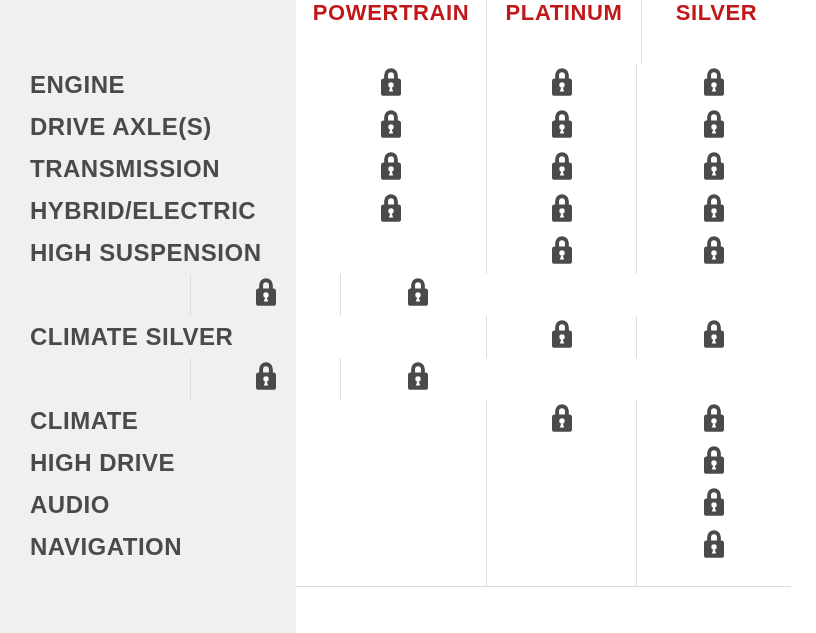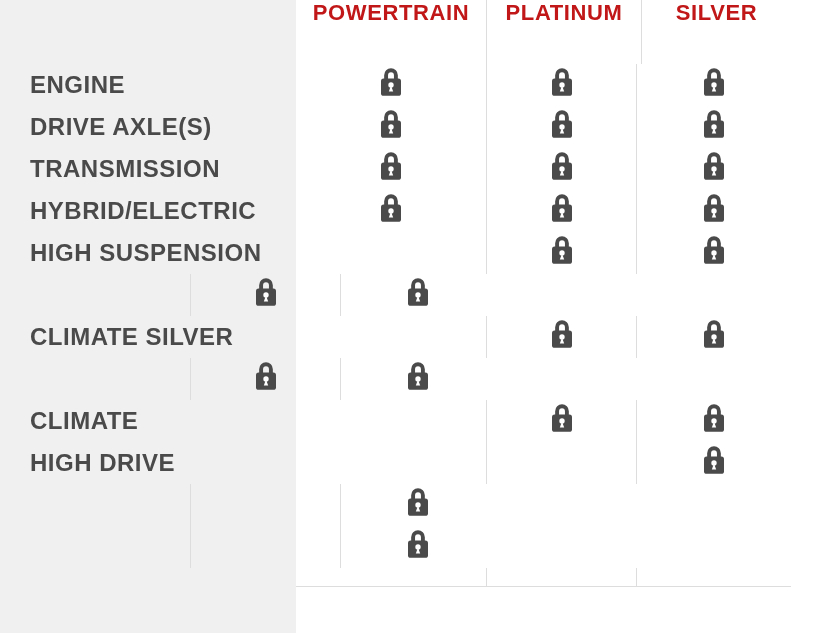--- a/index.html
+++ b/index.html
@@ -319,33 +319,39 @@
   <svg class="lock-icon" viewBox="0 0 24 31" xmlns="http://www.w3.org/2000/svg" aria-hidden="true">
     <path d="M7.1 14 V9.2 a4.9 4.9 0 0 1 9.8 0 V14" fill="none" stroke="currentColor" stroke-width="3.9"></path>
     <rect x="2" y="12.4" width="20" height="17.4" rx="2.6" fill="currentColor"></rect>
     <circle cx="12" cy="19" r="2.7" fill="#ffffff"></circle>
     <path d="M12 19.6 L14.2 25.6 L9.8 25.6 Z" fill="#ffffff"></path>
   </svg>
 </div>
   </div>
 
   <div class="row body-row">
+    <div class="cell label-cell">
+      <span class="label-text">AUDIO</span>
+    </div>
     <div class="cell lock-cell col-powertrain"></div>
     <div class="cell lock-cell col-silver sep"></div>
     <div class="cell lock-cell col-platinum sep">
   <svg class="lock-icon" viewBox="0 0 24 31" xmlns="http://www.w3.org/2000/svg" aria-hidden="true">
     <path d="M7.1 14 V9.2 a4.9 4.9 0 0 1 9.8 0 V14" fill="none" stroke="currentColor" stroke-width="3.9"></path>
     <rect x="2" y="12.4" width="20" height="17.4" rx="2.6" fill="currentColor"></rect>
     <circle cx="12" cy="19" r="2.7" fill="#ffffff"></circle>
     <path d="M12 19.6 L14.2 25.6 L9.8 25.6 Z" fill="#ffffff"></path>
   </svg>
 </div>
   </div>
 
   <div class="row body-row">
+    <div class="cell label-cell">
+      <span class="label-text">NAVIGATION</span>
+    </div>
     <div class="cell lock-cell col-powertrain"></div>
     <div class="cell lock-cell col-silver sep"></div>
     <div class="cell lock-cell col-platinum sep">
   <svg class="lock-icon" viewBox="0 0 24 31" xmlns="http://www.w3.org/2000/svg" aria-hidden="true">
     <path d="M7.1 14 V9.2 a4.9 4.9 0 0 1 9.8 0 V14" fill="none" stroke="currentColor" stroke-width="3.9"></path>
     <rect x="2" y="12.4" width="20" height="17.4" rx="2.6" fill="currentColor"></rect>
     <circle cx="12" cy="19" r="2.7" fill="#ffffff"></circle>
     <path d="M12 19.6 L14.2 25.6 L9.8 25.6 Z" fill="#ffffff"></path>
   </svg>
 </div>

